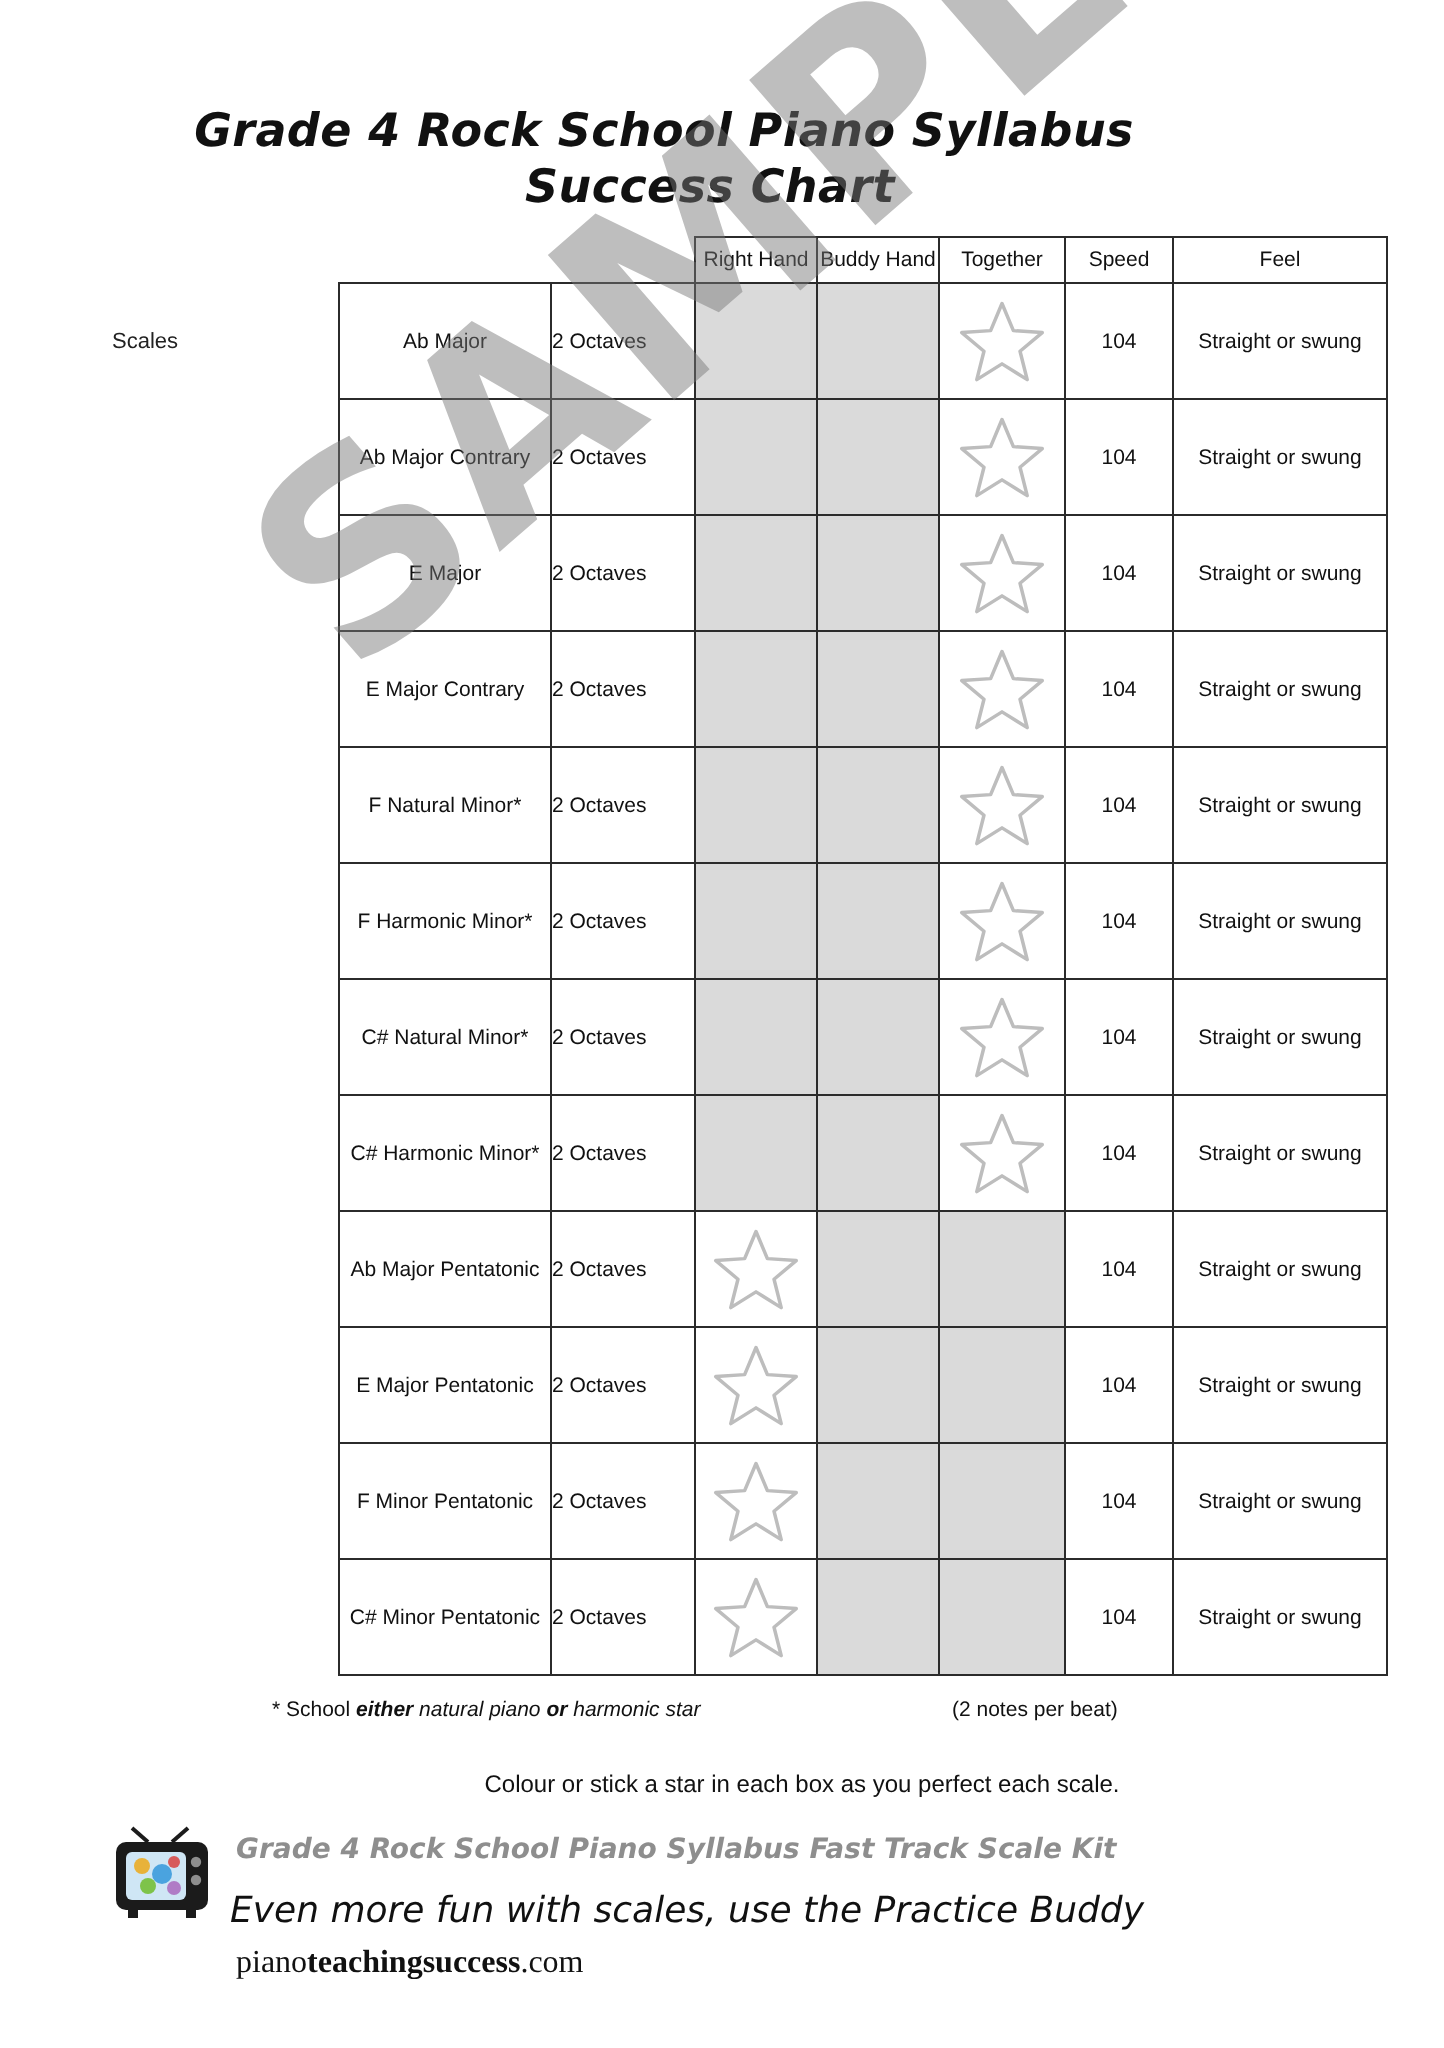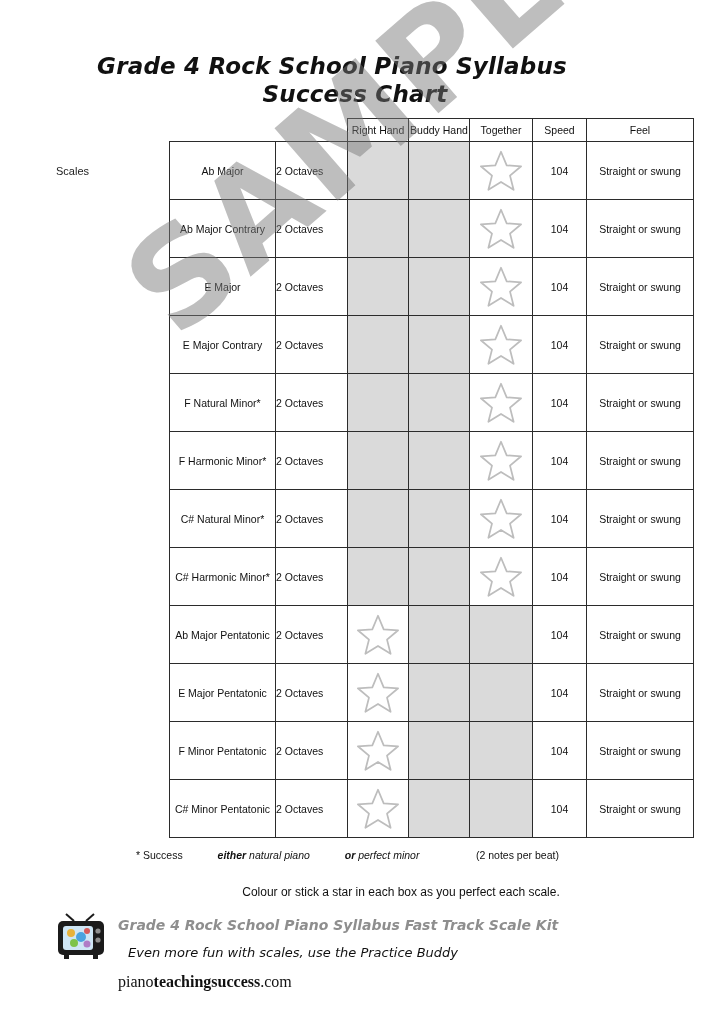--- a/index.html
+++ b/index.html
@@ -135,21 +135,21 @@
     position: absolute;
     left: 0;
     top: 0;
   }
   .footnote-right {
     position: absolute;
     left: 340px;
     top: 0;
   }
   .footnote-left i { font-style: italic; }
-  .footnote-left b { font-weight: bold; font-style: italic; margin-left: 32px; }
+  .footnote-left b { font-weight: bold; font-style: italic; }
 
   .colour-note {
     position: absolute;
     left: 0;
     top: 885px;
     width: 722px;
     text-align: center;
     font-size: 12px;
     color: #111;
     padding-left: 40px;
@@ -174,25 +174,25 @@
     left: 62px;
     top: 12px;
     font-family: "DejaVu Sans", sans-serif;
     font-style: italic;
     font-weight: bold;
     font-size: 14px;
     color: #8e8e8e;
   }
   .footer-line2 {
     position: absolute;
-    left: 72px;
+    left: 59px;
     top: 40px;
     font-family: "DejaVu Sans", sans-serif;
     font-style: italic;
-    font-size: 13px;
+    font-size: 18px;
     color: #111;
   }
   .footer-line3 {
     position: absolute;
     left: 62px;
     top: 68px;
     font-family: Liberation Serif, serif;
     font-size: 16px;
     color: #111;
     text-align: right;
@@ -429,21 +429,21 @@
             <td class="hand shaded"></td>
             <td class="speed">104</td>
             <td class="feel">Straight or swung</td>
           </tr>
         </tbody>
     </table>
   </div>
 
   <div class="footnote-row">
     <div class="footnote-left">
-      <span>* Success </span><b>either</b><i> natural piano </i><b>or</b><i> perfect minor</i>
+      <span>* School </span><b>either</b><i> natural piano </i><b>or</b><i> harmonic star</i>
     </div>
     <div class="footnote-right">(2 notes per beat)</div>
   </div>
 
   <div class="colour-note">Colour or stick a star in each box as you perfect each scale.</div>
 
   <div class="footer">
     <div class="tv-icon">
       <svg viewBox="0 0 54 46" width="54" height="46" aria-hidden="true">
         <rect x="2" y="8" width="46" height="34" rx="5" ry="5" fill="#1b1b1b"></rect>

